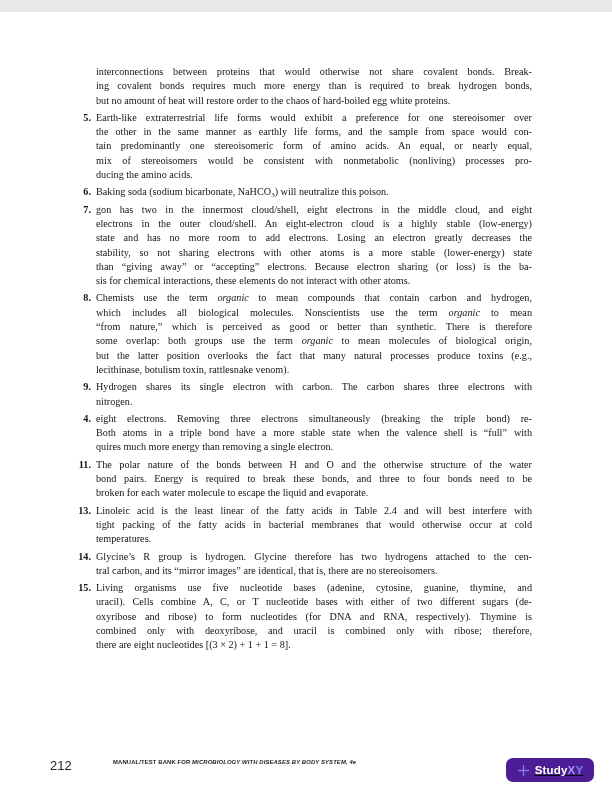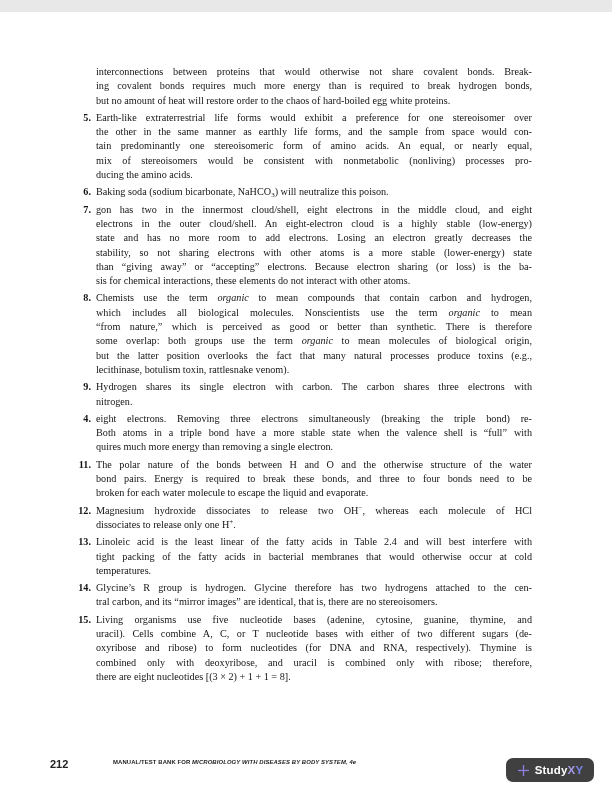--- a/index.html
+++ b/index.html
@@ -36,22 +36,22 @@
   .line i { font-style: italic; }
   sub, sup { font-size: 7px; line-height: 0; }
   sup { vertical-align: 4px; }
   sub { vertical-align: -2px; }
 
   .pagenum {
     position: absolute;
     left: 50px;
     top: 746px;
     font-family: "Liberation Sans", sans-serif;
-    font-weight: bold;
-    font-size: 11px;
+    font-weight: normal;
+    font-size: 13px;
     color: #222222;
     text-align: right;
   }
   .runningfoot {
     position: absolute;
     left: 113px;
     top: 747px;
     font-family: "Liberation Sans", sans-serif;
     font-weight: bold;
     font-size: 5.9px;
@@ -133,25 +133,20 @@
         <div class="line">Both atoms in a triple bond have a more stable state when the valence shell is “full” with</div>
         <div class="line last">quires much more energy than removing a single electron.</div>
       </div>
       <div class="block">
         <span class="num">11.</span>
         <div class="line">The polar nature of the bonds between H and O and the otherwise structure of the water</div>
         <div class="line">bond pairs. Energy is required to break these bonds, and three to four bonds need to be</div>
         <div class="line last">broken for each water molecule to escape the liquid and evaporate.</div>
       </div>
       <div class="block">
-        <span class="num">12.</span>
-        <div class="line">Magnesium hydroxide dissociates to release two OH<sup>−</sup>, whereas each molecule of HCl</div>
-        <div class="line last">dissociates to release only one H<sup>+</sup>.</div>
-      </div>
-      <div class="block">
         <span class="num">13.</span>
         <div class="line">Linoleic acid is the least linear of the fatty acids in Table 2.4 and will best interfere with</div>
         <div class="line">tight packing of the fatty acids in bacterial membranes that would otherwise occur at cold</div>
         <div class="line last">temperatures.</div>
       </div>
       <div class="block">
         <span class="num">14.</span>
         <div class="line">Glycine’s R group is hydrogen. Glycine therefore has two hydrogens attached to the cen-</div>
         <div class="line last">tral carbon, and its “mirror images” are identical, that is, there are no stereoisomers.</div>
       </div>
@@ -162,21 +157,21 @@
         <div class="line">oxyribose and ribose) to form nucleotides (for DNA and RNA, respectively). Thymine is</div>
         <div class="line">combined only with deoxyribose, and uracil is combined only with ribose; therefore,</div>
         <div class="line last">there are eight nucleotides [(3 × 2) + 1 + 1 = 8].</div>
       </div>
     </div>
 
   <div class="pagenum">212</div>
 
   <div class="runningfoot"><span>MANUAL/TEST BANK FOR </span><i>MICROBIOLOGY WITH DISEASES BY BODY SYSTEM,</i><i> 4e</i></div>
 
-  <div class="brand-badge" style="background: #404040;">
+  <div class="brand-badge" style="background: #4c1d95; text-decoration: underline;">
     <span style="display:flex;">
       <svg width="13" height="13" viewBox="0 0 13 13">
         <line x1="6.5" y1="1" x2="6.5" y2="12" stroke="#8d7de4" stroke-width="1.3"></line>
         <line x1="1" y1="6.5" x2="12" y2="6.5" stroke="#8d7de4" stroke-width="1.3"></line>
       </svg>
     </span>
     <span class="brand-text"><span style="color: rgb(255, 255, 255);">Study</span><span style="color: rgb(165, 154, 233);">X</span><span style="color: rgb(122, 131, 232);">Y</span></span>
   </div>
 
 </div>

